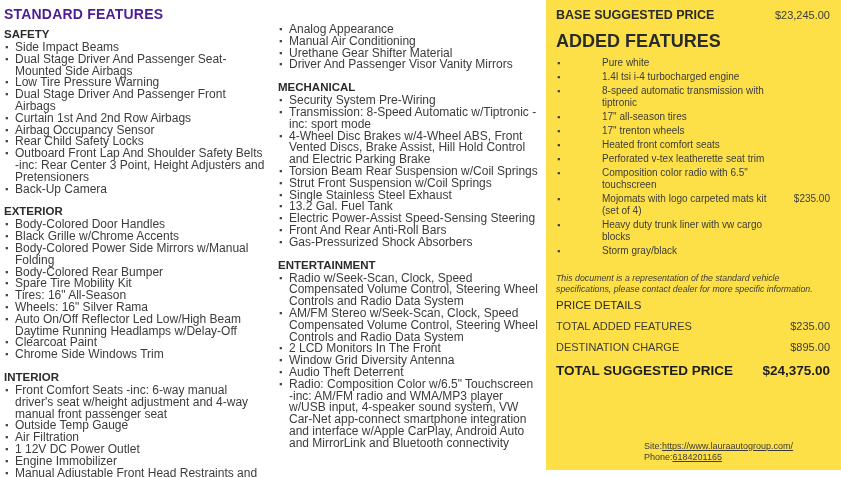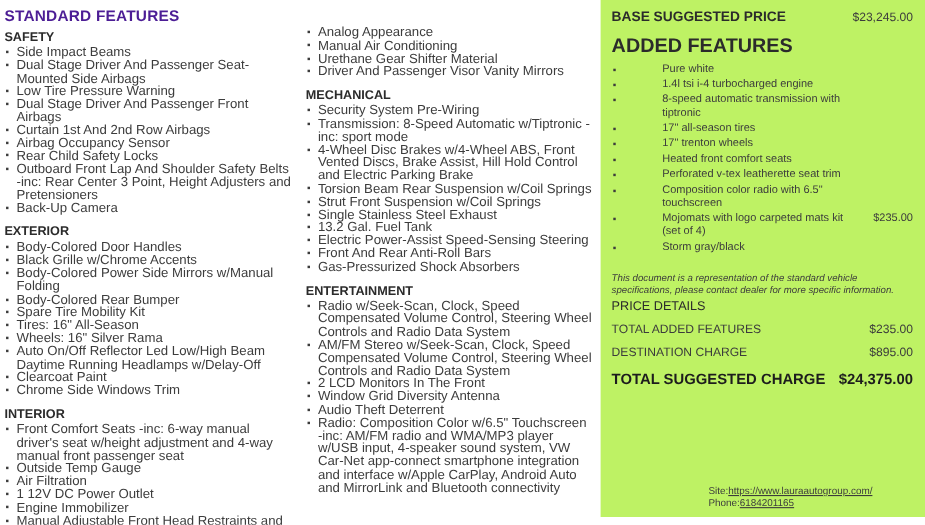--- a/index.html
+++ b/index.html
@@ -30,21 +30,21 @@
     padding-left:11px; position:relative;
   }
   ul.feature-list li::before {
     content:"▪"; position:absolute; left:1px; top:0; font-size:9px; color:#3c3c3c;
   }
 
   
   #price-panel {
     position:absolute; left:546px; top:0;
     width:295px; height:470px;
-    background:#bef264;
+    background:#fde047;
     padding:8px 11px 6px 10px;
   }
   .base-row { display:flex; justify-content:space-between; align-items:baseline; }
   .base-label { font-size:12.5px; font-weight:bold; color:#2b2b2b; }
   .base-value { font-size:11px; color:#3c3c3c; }
 
   .af-heading {
     font-size:18px; font-weight:bold; color:#2b2b2b;
     margin:9px 0 5px 0;
   }
@@ -204,40 +204,43 @@
         <span class="af-text">Perforated v-tex leatherette seat trim</span>
       </li>
       <li>
         <span class="af-text">Composition color radio with 6.5" touchscreen</span>
       </li>
       <li>
         <span class="af-text">Mojomats with logo carpeted mats kit (set of 4)</span>
         <span class="af-price">$235.00</span>
       </li>
       <li>
+        <span class="af-text">Heavy duty trunk liner with vw cargo blocks</span>
+      </li>
+      <li>
         <span class="af-text">Storm gray/black</span>
       </li>
     </ul>
 
   <p class="disclaimer">This document is a representation of the standard vehicle specifications, please contact dealer for more specific information.</p>
 
   <h2 class="pd-heading">PRICE DETAILS</h2>
   <div>
       <div class="price-row">
         <span>TOTAL ADDED FEATURES</span>
         <span>$235.00</span>
       </div>
       <div class="price-row">
         <span>DESTINATION CHARGE</span>
         <span>$895.00</span>
       </div>
     </div>
 
   <div class="total-row">
-    <span>TOTAL SUGGESTED CHARGE</span>
+    <span>TOTAL SUGGESTED PRICE</span>
     <span>$24,375.00</span>
   </div>
 
   <div class="panel-footer">
     <div>
       <span>Site:</span><a class="link">https://www.lauraautogroup.com/</a>
     </div>
     <div>
       <span>Phone:</span><a class="link">6184201165</a>
     </div>

